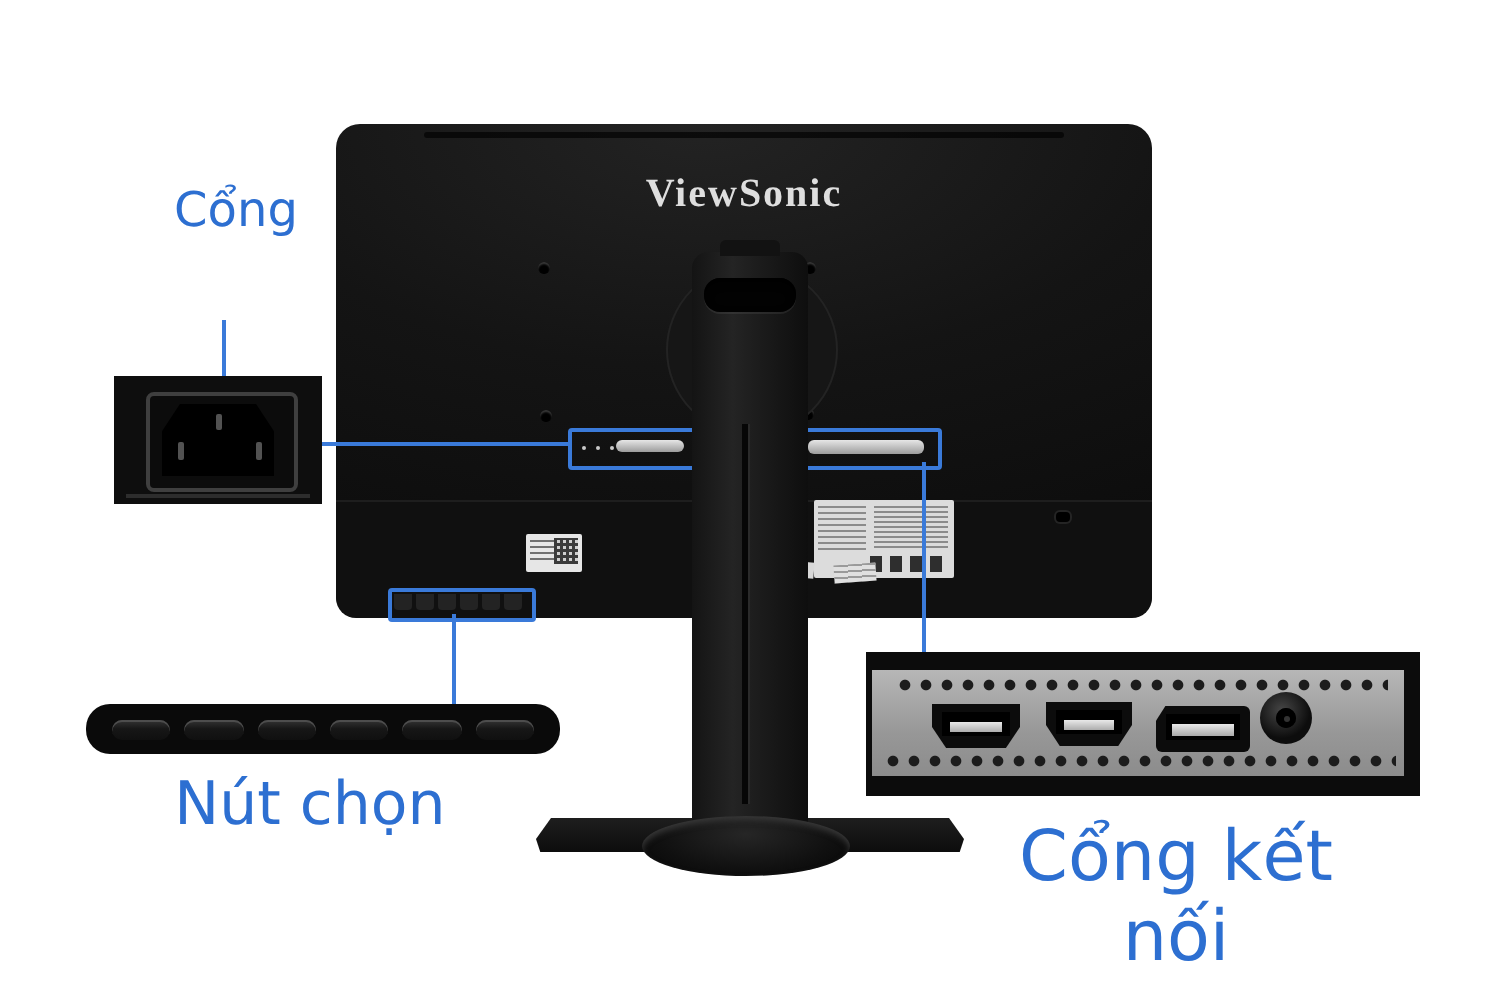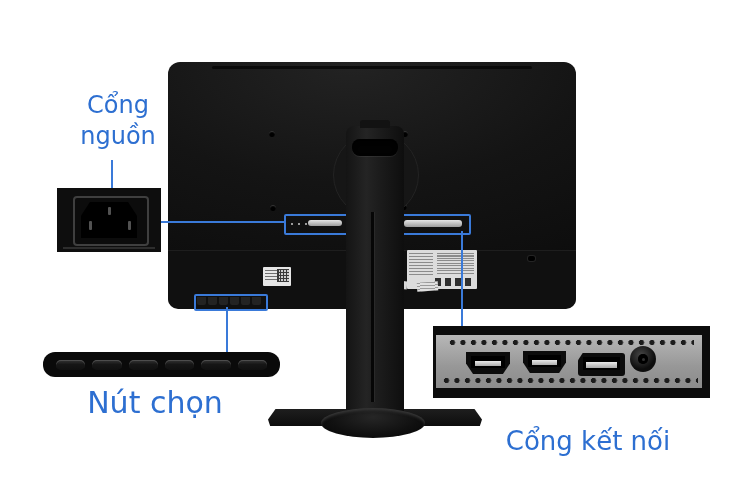--- a/index.html
+++ b/index.html
@@ -72,21 +72,21 @@
   .cline{background:var(--callout-line-blue,#3a7ad9);}
   .line-power-v{left:111px;top:160px;width:2px;height:63px;}
   .line-power-h{left:161px;top:221px;width:124px;height:2px;}
   .line-buttons-v{left:226px;top:307px;width:2px;height:46px;}
   .line-ports-v{left:461px;top:231px;width:2px;height:95px;}
 
   
   .ann-label{color:var(--accent-blue,#2d6fd1);text-align:center;}
   .label-power{left:48px;top:90px;width:140px;font-size:24px;line-height:31px;}
   .label-buttons{left:75px;top:385px;width:160px;font-size:30px;}
-  .label-ports{left:478px;top:426px;width:220px;font-size:26px;}
+  .label-ports{left:478px;top:409px;width:220px;font-size:35px;}
 
   
   .power-img{left:57px;top:188px;width:104px;height:64px;background:#0e0e0e;}
   .inlet-outer{left:16px;top:8px;width:72px;height:46px;background:#0c0c0c;
     border:2px solid #3f3f3f;border-radius:4px;}
   .inlet-cavity{left:6px;top:4px;width:56px;height:36px;background:#000;
     clip-path:polygon(16% 0,84% 0,100% 38%,100% 100%,0 100%,0 38%);}
   .pin{background:#525252;border-radius:1px;}
   .pin-top{left:33px;top:9px;width:3px;height:8px;}
   .pin-left{left:14px;top:23px;width:3px;height:9px;}
@@ -123,20 +123,21 @@
     box-shadow:inset 0 0 2px 1px #000;}
   .jack .pinhole{left:11.5px;top:11.5px;width:3px;height:3px;border-radius:50%;background:#333;}
 </style>
 </head>
 <body>
 
 <div class="stage">
 
   <div class="abs monitor">
     <div class="abs monitor-vent"></div>
+    <div class="abs brand">ViewSonic</div>
     <div class="abs monitor-lower"></div>
     <div class="abs screw" style="left:101px;top:69px;"></div>
     <div class="abs screw" style="left:234px;top:69px;"></div>
     <div class="abs screw" style="left:102px;top:143px;"></div>
     <div class="abs screw" style="left:233px;top:142px;"></div>
     <div class="abs mount-plate"></div>
     <div class="abs kensington"></div>
   </div>
 
   <div class="abs vs-sticker">
@@ -177,21 +178,20 @@
   <div class="abs column-slot"></div>
   <div class="abs base-disc"></div>
 
   <div class="abs cline line-power-v"></div>
   <div class="abs cline line-power-h"></div>
   <div class="abs cline line-buttons-v"></div>
   <div class="abs cline line-ports-v"></div>
 
   <div class="abs ann-label label-power">
     <div>Cổng</div>
-    <div>nguồn</div>
   </div>
   <div class="abs power-img">
     <div class="abs inlet-outer">
       <div class="abs inlet-cavity"></div>
       <div class="abs pin pin-top"></div>
       <div class="abs pin pin-left"></div>
       <div class="abs pin pin-right"></div>
     </div>
     <div class="abs edge"></div>
   </div>

